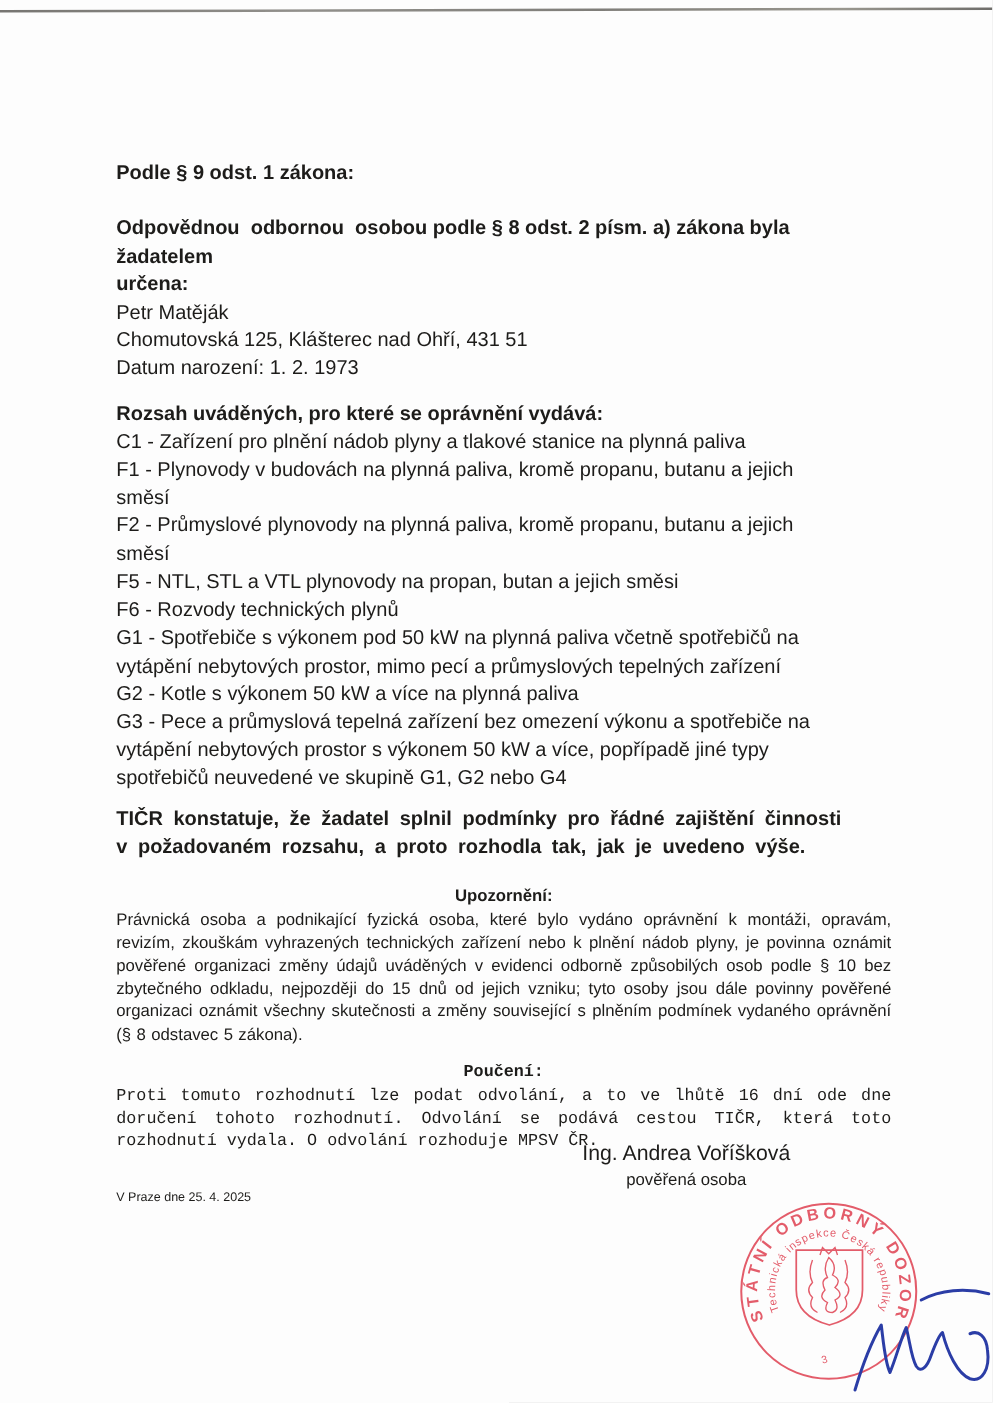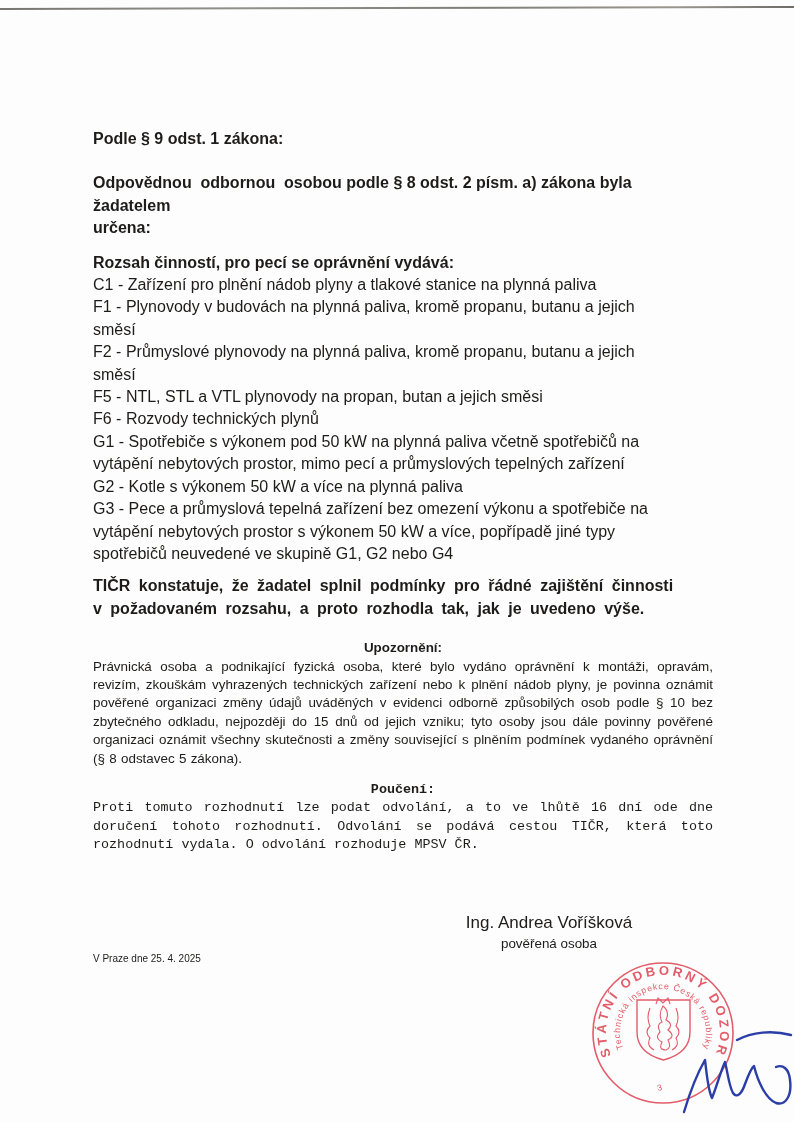--- a/index.html
+++ b/index.html
@@ -13,21 +13,21 @@
     background:linear-gradient(90deg,#4a4843 0%,#6e6c66 30%,#55534d 60%,#777469 85%,#3f3d39 100%);
     transform:rotate(-.15deg);
   }
   .content{position:absolute;left:93px;top:128px;width:620px;font-size:16px;line-height:22.4px;}
   .b{font-weight:bold;}
   .pre{white-space:pre-wrap;}
   .sm{font-size:13.4px;line-height:18.4px;text-align:center;}
   .just{text-align:justify;}
   p{margin:0;}
   .legal{margin-bottom:22px;}
-  .responsible{margin-bottom:12px;}
+  .responsible{margin-bottom:0;}
   .person{margin-bottom:14px;}
   .validity{margin-top:12px;word-spacing:5px;}
   .conclusion{margin-top:10px;word-spacing:4px;}
   .notice{margin-top:19px;}
   .notice-body{word-spacing:.6px;}
   .advice{margin-top:13px;font-family:Liberation Mono, monospace;}
   .place-date{position:absolute;left:93px;top:953px;font-size:10px;}
   .signer{position:absolute;left:439px;top:912px;width:220px;text-align:center;}
   .signer-name{font-size:17px;line-height:22px;}
   .signer-role{font-size:13.4px;line-height:20px;}
@@ -39,22 +39,27 @@
 
 <div class="page">
   <div class="scan-top"></div>
 
   <div class="content">
     <p class="b legal">Podle § 9 odst. 1 zákona:</p>
 
     <p class="b pre responsible">Odpovědnou  odbornou  osobou podle § 8 odst. 2 písm. a) zákona byla žadatelem
 určena:</p>
 
+    <div class="person">
+      <p>Petr Matěják</p>
+      <p>Chomutovská 125, Klášterec nad Ohří, 431 51</p>
+      <p>Datum narození: 1. 2. 1973</p>
+    </div>
 
-    <p class="b">Rozsah činností, pro pecí se oprávnění vydává:</p>
+    <p class="b">Rozsah uváděných, pro které se oprávnění vydává:</p>
     <div>
       <p class="pre">C1 - Zařízení pro plnění nádob plyny a tlakové stanice na plynná paliva</p>
       <p class="pre">F1 - Plynovody v budovách na plynná paliva, kromě propanu, butanu a jejich
 směsí</p>
       <p class="pre">F2 - Průmyslové plynovody na plynná paliva, kromě propanu, butanu a jejich
 směsí</p>
       <p class="pre">F5 - NTL, STL a VTL plynovody na propan, butan a jejich směsi</p>
       <p class="pre">F6 - Rozvody technických plynů</p>
       <p class="pre">G1 - Spotřebiče s výkonem pod 50 kW na plynná paliva včetně spotřebičů na
 vytápění nebytových prostor, mimo pecí a průmyslových tepelných zařízení</p>

